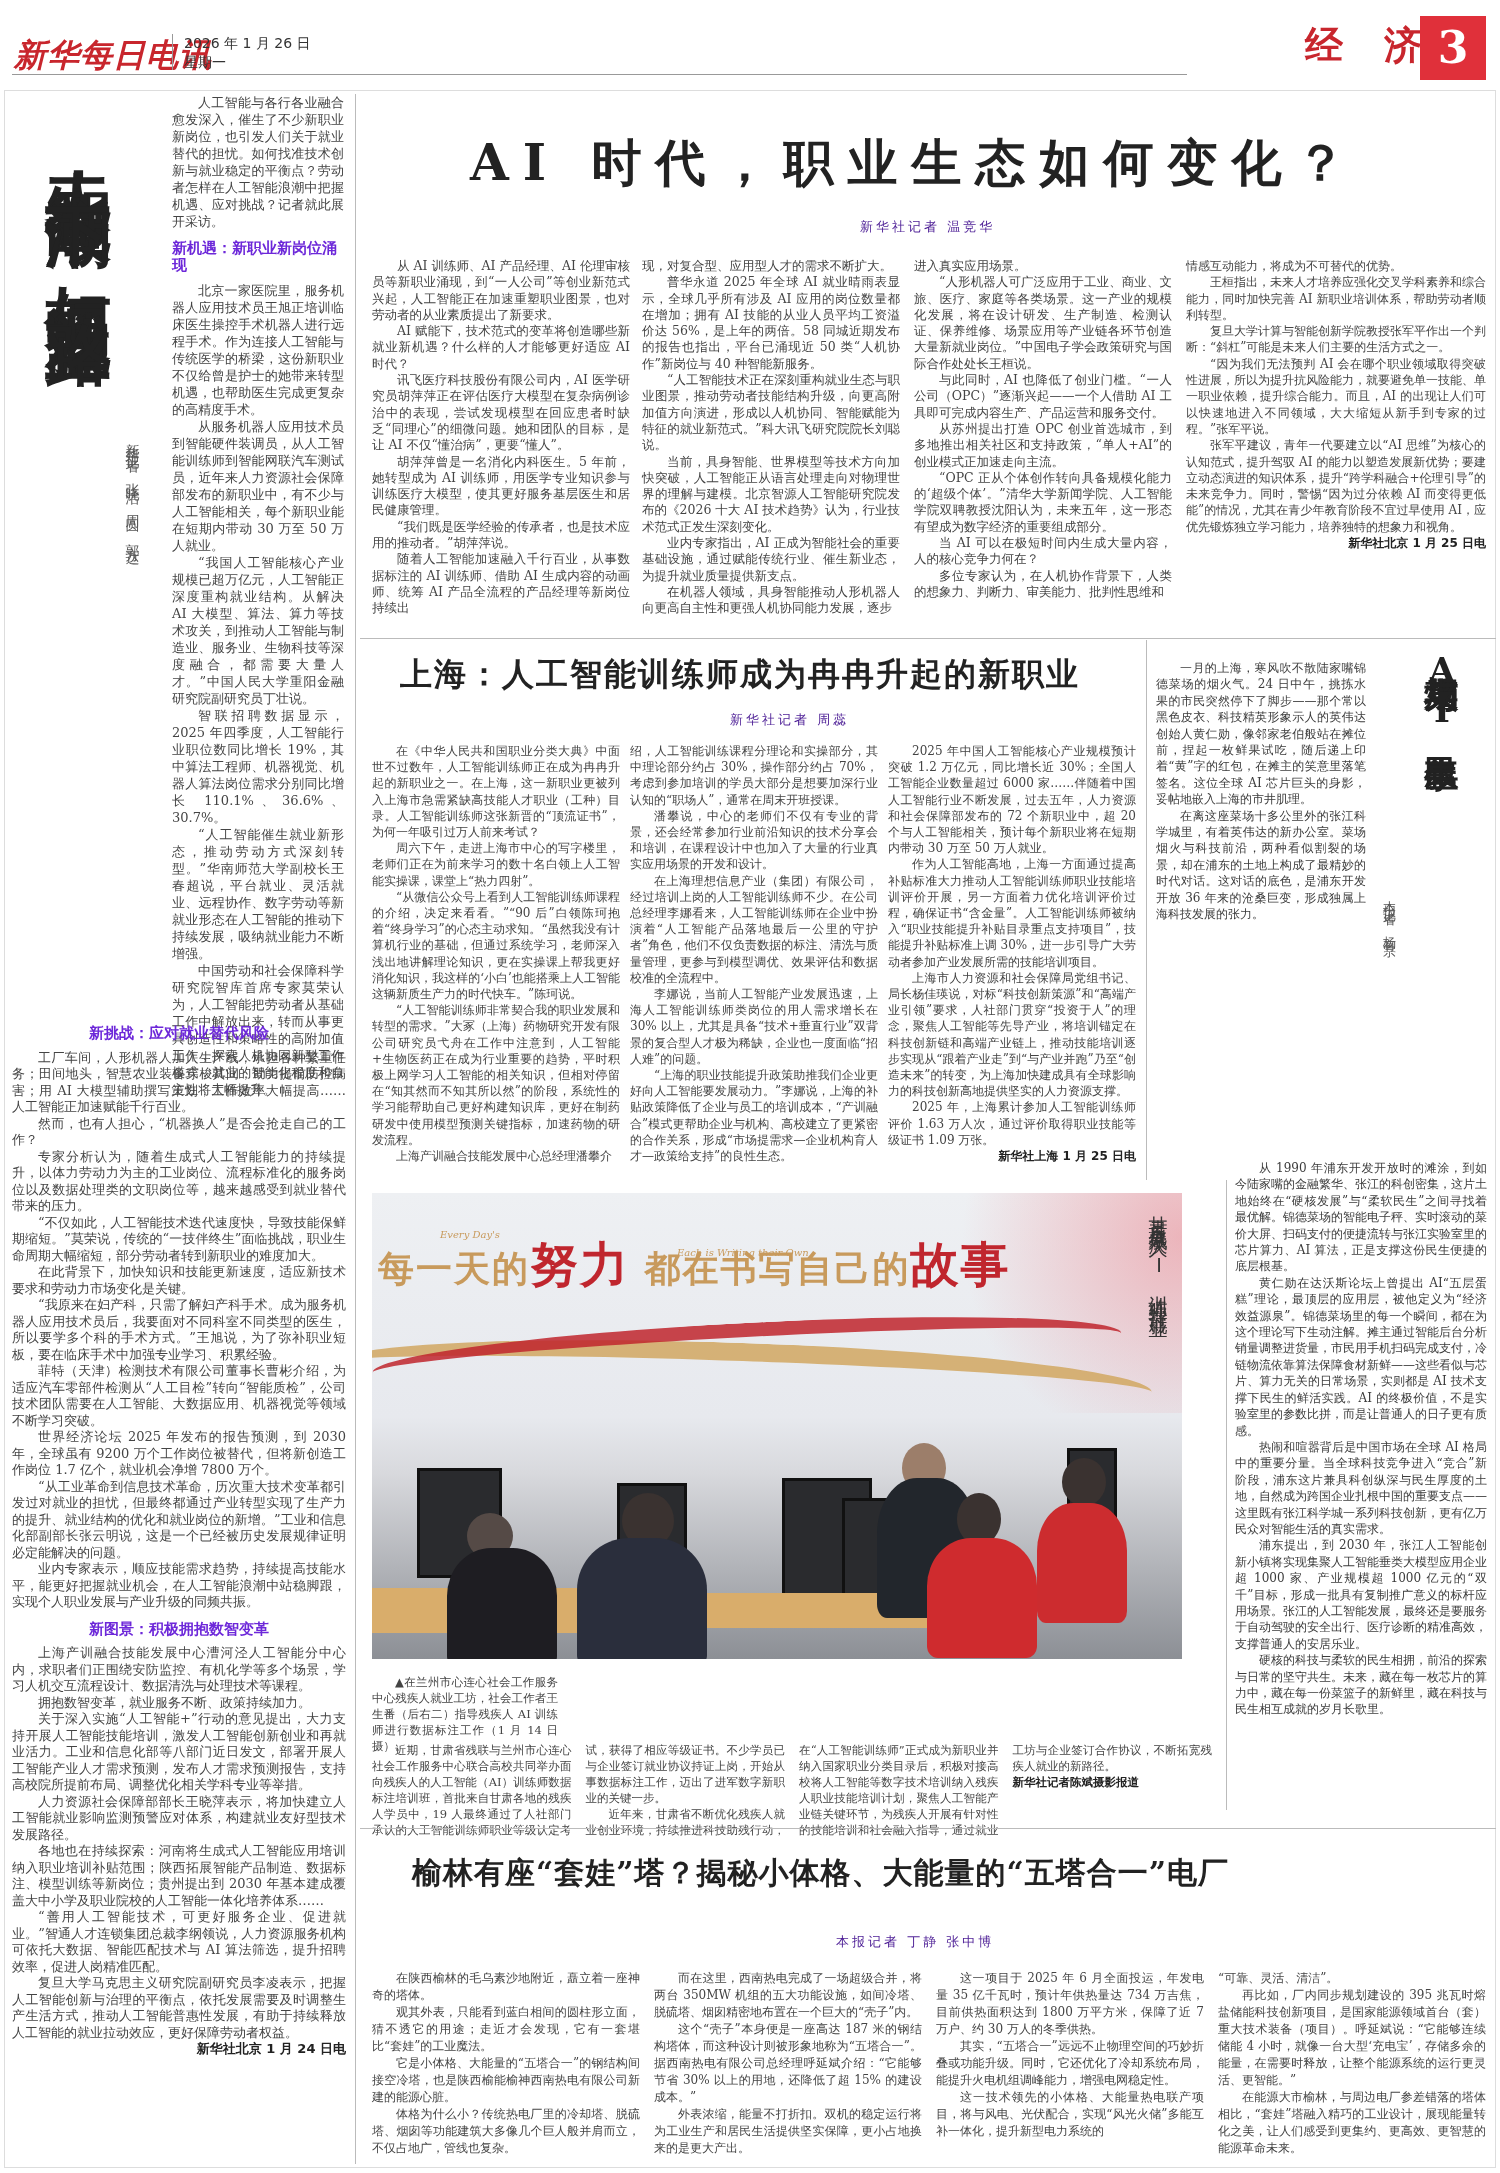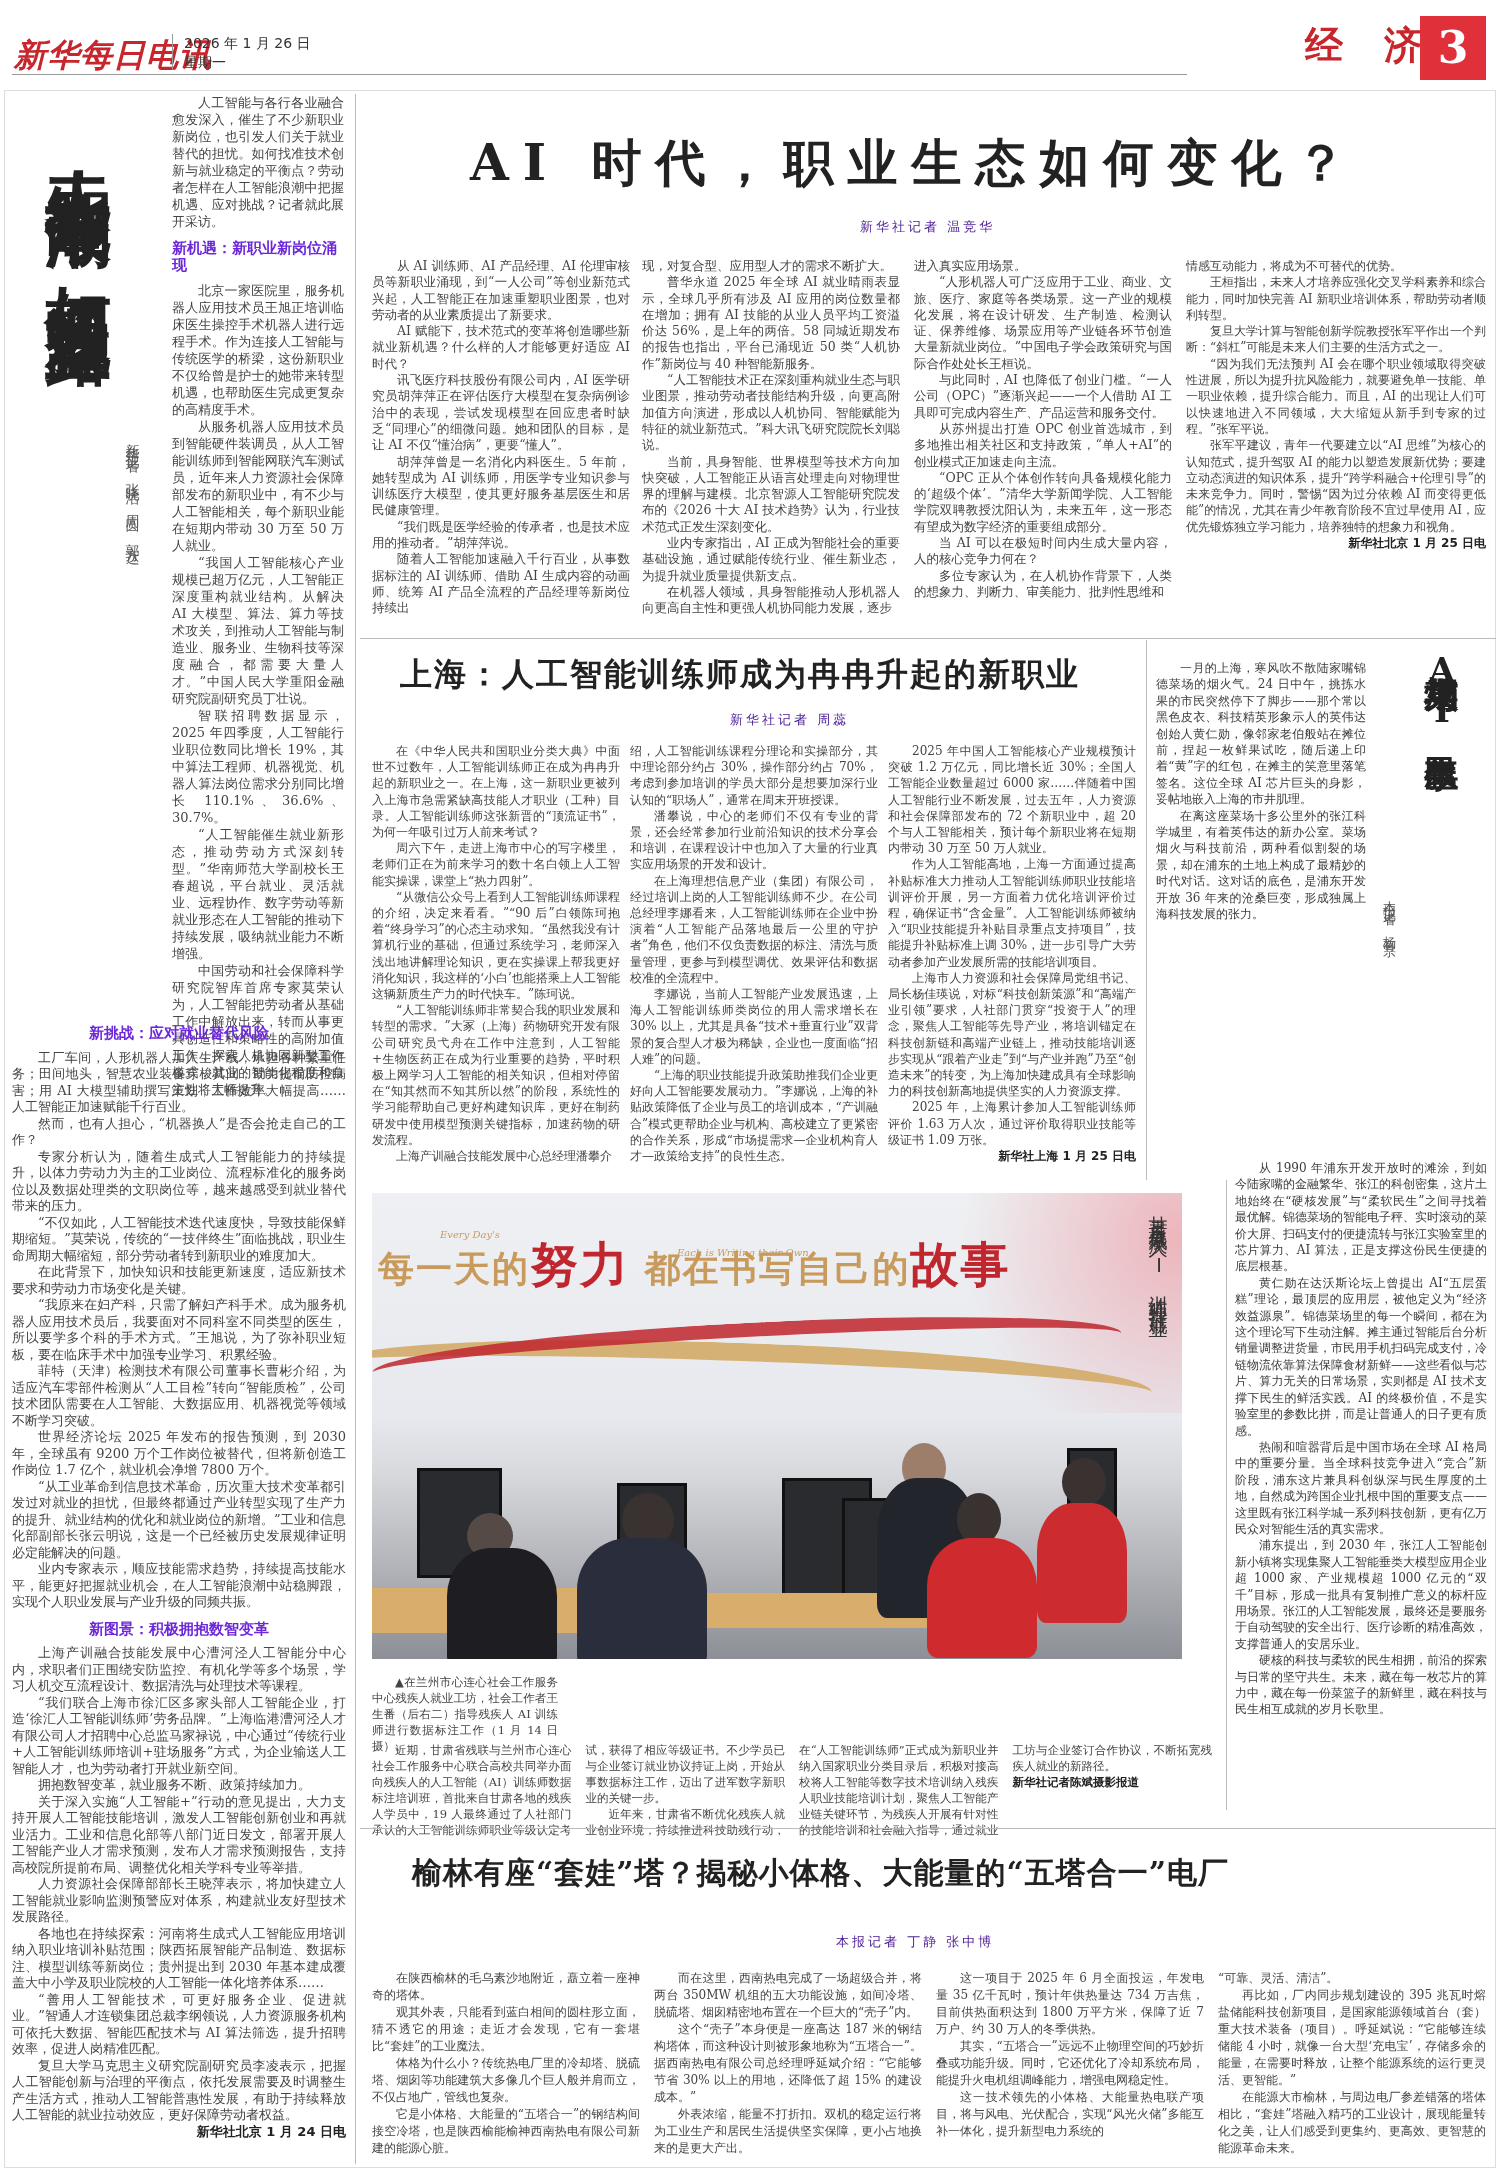--- a/index.html
+++ b/index.html
@@ -75,21 +75,20 @@
   <p>专家分析认为，随着生成式人工智能能力的持续提升，以体力劳动力为主的工业岗位、流程标准化的服务岗位以及数据处理类的文职岗位等，越来越感受到就业替代带来的压力。</p>
   <p>“不仅如此，人工智能技术迭代速度快，导致技能保鲜期缩短。”莫荣说，传统的“一技伴终生”面临挑战，职业生命周期大幅缩短，部分劳动者转到新职业的难度加大。</p>
   <p>在此背景下，加快知识和技能更新速度，适应新技术要求和劳动力市场变化是关键。</p>
   <p>“我原来在妇产科，只需了解妇产科手术。成为服务机器人应用技术员后，我要面对不同科室不同类型的医生，所以要学多个科的手术方式。”王旭说，为了弥补职业短板，要在临床手术中加强专业学习、积累经验。</p>
   <p>菲特（天津）检测技术有限公司董事长曹彬介绍，为适应汽车零部件检测从“人工目检”转向“智能质检”，公司技术团队需要在人工智能、大数据应用、机器视觉等领域不断学习突破。</p>
   <p>世界经济论坛 2025 年发布的报告预测，到 2030 年，全球虽有 9200 万个工作岗位被替代，但将新创造工作岗位 1.7 亿个，就业机会净增 7800 万个。</p>
   <p>“从工业革命到信息技术革命，历次重大技术变革都引发过对就业的担忧，但最终都通过产业转型实现了生产力的提升、就业结构的优化和就业岗位的新增。”工业和信息化部副部长张云明说，这是一个已经被历史发展规律证明必定能解决的问题。</p>
   <p>业内专家表示，顺应技能需求趋势，持续提高技能水平，能更好把握就业机会，在人工智能浪潮中站稳脚跟，实现个人职业发展与产业升级的同频共振。</p>
   <div class="subhead">新图景：积极拥抱数智变革</div>
   <p>上海产训融合技能发展中心漕河泾人工智能分中心内，求职者们正围绕安防监控、有机化学等多个场景，学习人机交互流程设计、数据清洗与处理技术等课程。</p>
-  <p>“我们联合上海市徐汇区多家头部人工智能企业，打造‘徐汇人工智能训练师’劳务品牌。”上海临港漕河泾人才有限公司人才招聘中心总监马家禄说，中心通过“传统行业+人工智能训练师培训+驻场服务”方式，为企业输送人工智能人才，也为劳动者打开就业新空间。</p>
   <p>拥抱数智变革，就业服务不断、政策持续加力。</p>
   <p>关于深入实施“人工智能+”行动的意见提出，大力支持开展人工智能技能培训，激发人工智能创新创业和再就业活力。工业和信息化部等八部门近日发文，部署开展人工智能产业人才需求预测，发布人才需求预测报告，支持高校院所提前布局、调整优化相关学科专业等举措。</p>
   <p>人力资源社会保障部部长王晓萍表示，将加快建立人工智能就业影响监测预警应对体系，构建就业友好型技术发展路径。</p>
   <p>各地也在持续探索：河南将生成式人工智能应用培训纳入职业培训补贴范围；陕西拓展智能产品制造、数据标注、模型训练等新岗位；贵州提出到 2030 年基本建成覆盖大中小学及职业院校的人工智能一体化培养体系……</p>
   <p>“善用人工智能技术，可更好服务企业、促进就业。”智通人才连锁集团总裁李纲领说，人力资源服务机构可依托大数据、智能匹配技术与 AI 算法筛选，提升招聘效率，促进人岗精准匹配。</p>
   <p>复旦大学马克思主义研究院副研究员李凌表示，把握人工智能创新与治理的平衡点，依托发展需要及时调整生产生活方式，推动人工智能普惠性发展，有助于持续释放人工智能的就业拉动效应，更好保障劳动者权益。</p>
   <div class="dateline" style="text-align:right;">新华社北京 1 月 24 日电</div>
 </div>
 
 <div class="abs vrule" style="left:355px; top:94px; height:2070px;"></div>
@@ -217,22 +216,22 @@
 </div>
 
 <div class="abs hrule" style="left:360px; top:1828px; width:1136px;"></div>
 
 <div class="abs headline-bottom">榆林有座“套娃”塔？揭秘小体格、大能量的“五塔合一”电厂</div>
 <div class="abs byline-h" style="left:836px; top:1933px;">本报记者 丁静 张中博</div>
 
 <div class="abs col-text" style="left:372px; top:1970px; width:268px; font-size:12px; line-height:17px;">
   <p>在陕西榆林的毛乌素沙地附近，矗立着一座神奇的塔体。</p>
   <p>观其外表，只能看到蓝白相间的圆柱形立面，猜不透它的用途；走近才会发现，它有一套堪比“套娃”的工业魔法。</p>
+  <p>它是小体格、大能量的“五塔合一”的钢结构间接空冷塔，也是陕西榆能榆神西南热电有限公司新建的能源心脏。</p>
   <p>体格为什么小？传统热电厂里的冷却塔、脱硫塔、烟囱等功能建筑大多像几个巨人般并肩而立，不仅占地广，管线也复杂。</p>
-  <p>它是小体格、大能量的“五塔合一”的钢结构间接空冷塔，也是陕西榆能榆神西南热电有限公司新建的能源心脏。</p>
 </div>
 <div class="abs col-text" style="left:654px; top:1970px; width:268px; font-size:12px; line-height:17px;">
   <p>而在这里，西南热电完成了一场超级合并，将两台 350MW 机组的五大功能设施，如间冷塔、脱硫塔、烟囱精密地布置在一个巨大的“壳子”内。</p>
   <p>这个“壳子”本身便是一座高达 187 米的钢结构塔体，而这种设计则被形象地称为“五塔合一”。据西南热电有限公司总经理呼延斌介绍：“它能够节省 30% 以上的用地，还降低了超 15% 的建设成本。”</p>
   <p>外表浓缩，能量不打折扣。双机的稳定运行将为工业生产和居民生活提供坚实保障，更小占地换来的是更大产出。</p>
 </div>
 <div class="abs col-text" style="left:936px; top:1970px; width:268px; font-size:12px; line-height:17px;">
   <p>这一项目于 2025 年 6 月全面投运，年发电量 35 亿千瓦时，预计年供热量达 734 万吉焦，目前供热面积达到 1800 万平方米，保障了近 7 万户、约 30 万人的冬季供热。</p>
   <p>其实，“五塔合一”远远不止物理空间的巧妙折叠或功能升级。同时，它还优化了冷却系统布局，能提升火电机组调峰能力，增强电网稳定性。</p>
   <p>这一技术领先的小体格、大能量热电联产项目，将与风电、光伏配合，实现“风光火储”多能互补一体化，提升新型电力系统的</p>

